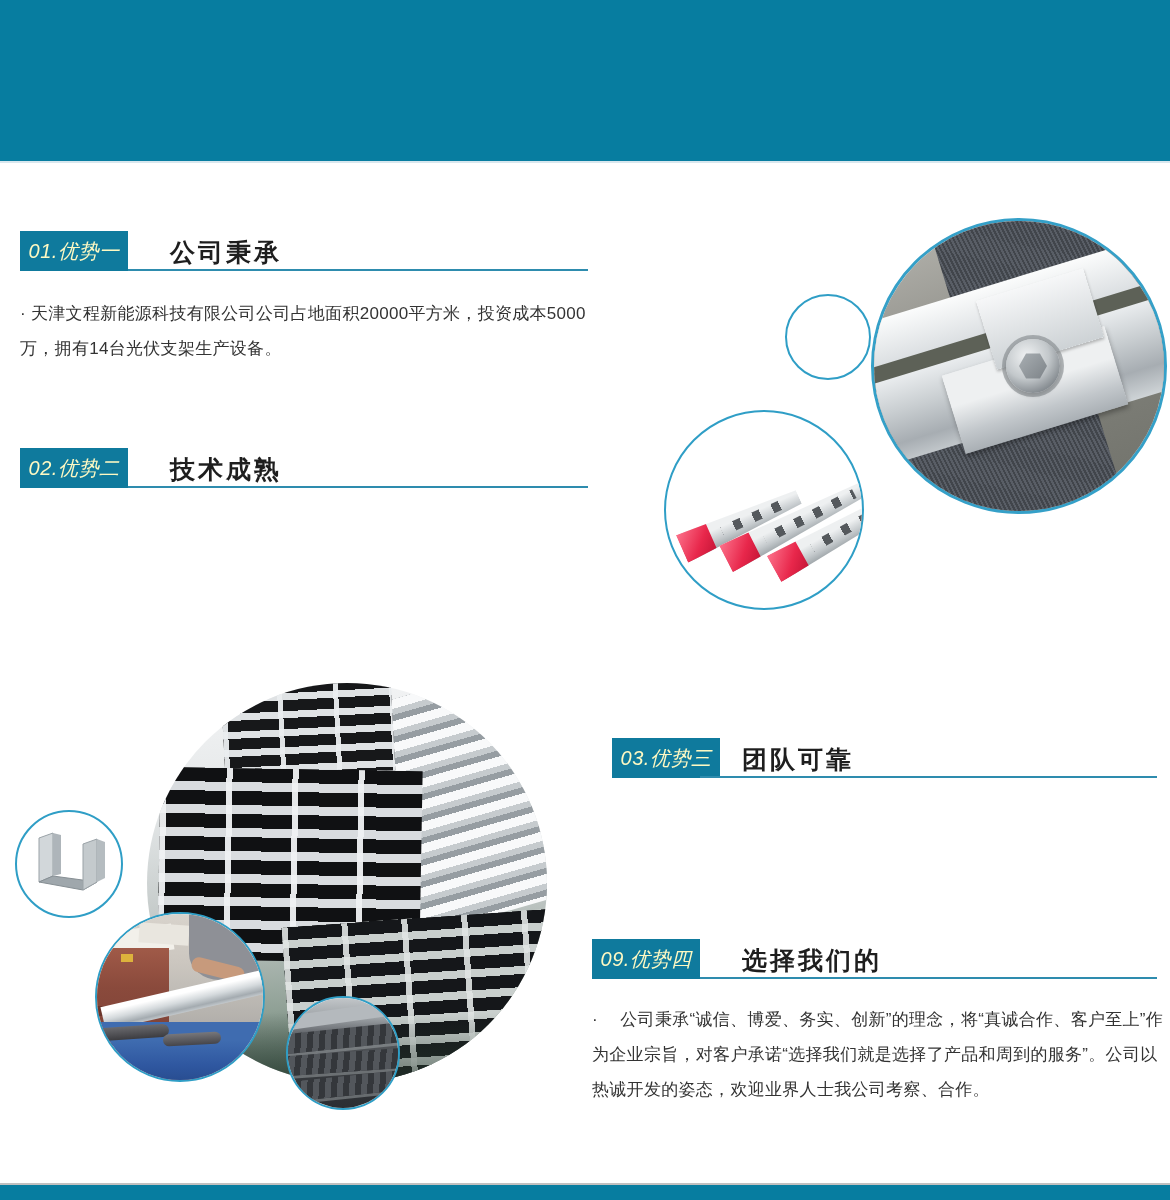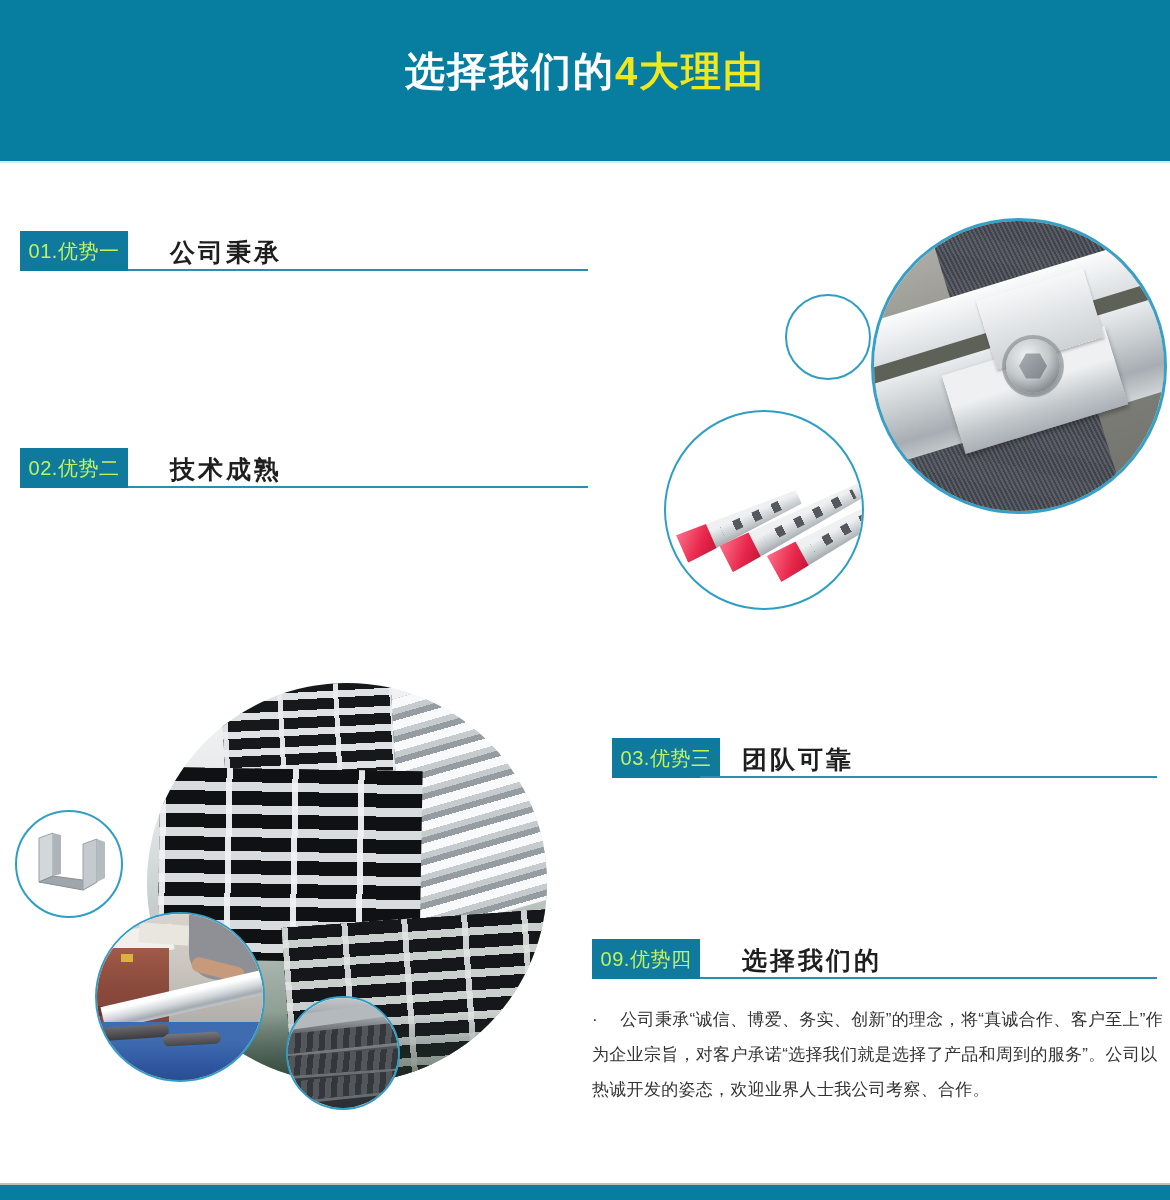--- a/index.html
+++ b/index.html
@@ -23,22 +23,23 @@
     color:#ffffff;
   }
   
   .footer {
     position:absolute; left:0; top:1183px; width:1170px; height:15px;
     background:#077da0; border-top:2px solid #c0c0c0;
   }
   
   .badge {
     position:absolute; width:108px; height:40px; background:#0f7a9d;
-    color:#bef264; font-size:20px; display:flex; align-items:center; justify-content:center;
+    color:#fef9c3; font-size:20px; display:flex; align-items:center; justify-content:center;
     letter-spacing:0.5px;
+    font-style:italic;
   }
   .heading {
     position:absolute; font-size:25px; font-weight:bold; color:#1e1e1e; letter-spacing:3px;
   }
   .uline { position:absolute; height:2px; background:#2e8cae; }
   .body-text {
     position:absolute; font-size:17px; line-height:35px; color:#333;
     letter-spacing:0.3px; word-break:break-all; text-align:left;
   }
   
@@ -139,26 +140,26 @@
   #dc1 { top:30px; transform:rotate(-6deg); }
   #dc2 { top:54px; transform:rotate(-4deg); }
   #dc3 { top:78px; transform:rotate(-6deg); }
 </style>
 </head>
 <body>
 
 <div id="page">
 
   <div class="band">
-    <h1><span>选择我们的</span><span class="hl">4大理由</span></h1>
   </div>
 
   <div class="badge" style="left:20px; top:231px;">01.优势一</div>
   <div class="heading" style="left:170px; top:236px;">公司秉承</div>
   <div class="uline" style="left:128px; top:269px; width:460px;"></div>
+  <div class="body-text" style="left:20px; top:296px; width:578px;">· 天津文程新能源科技有限公司公司占地面积20000平方米，投资成本5000万，拥有14台光伏支架生产设备。</div>
 
   <div class="badge" style="left:20px; top:448px;">02.优势二</div>
   <div class="heading" style="left:170px; top:453px;">技术成熟</div>
   <div class="uline" style="left:128px; top:486px; width:460px;"></div>
 
   <div class="badge" style="left:592px; top:738px;margin-left:20px;">03.优势三</div>
   <div class="heading" style="left:742px; top:743px;font-family:Liberation Serif, serif;">团队可靠</div>
   <div class="uline" style="left:700px; top:776px; width:457px;"></div>
 
   <div class="badge" style="left:592px; top:939px;">09.优势四</div>

